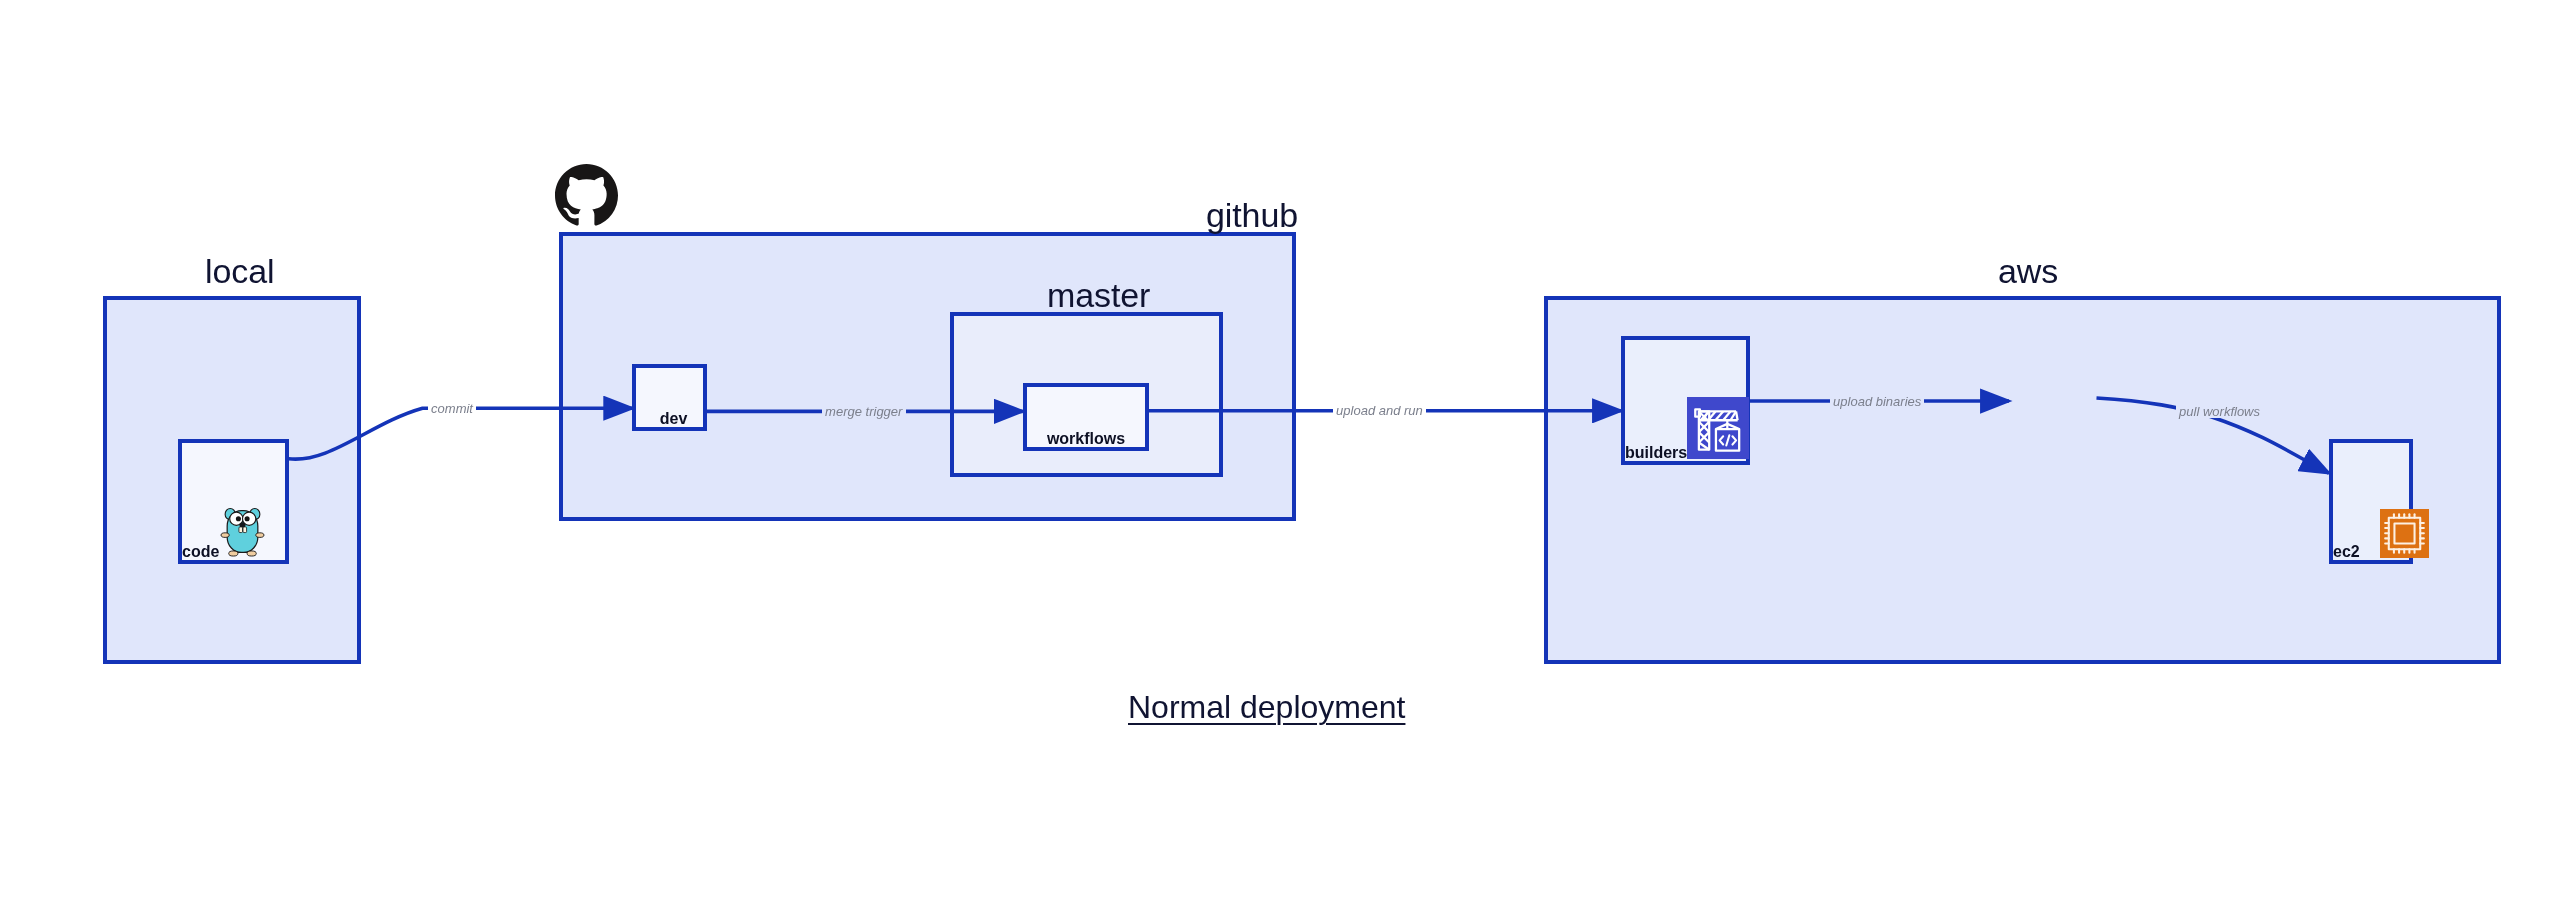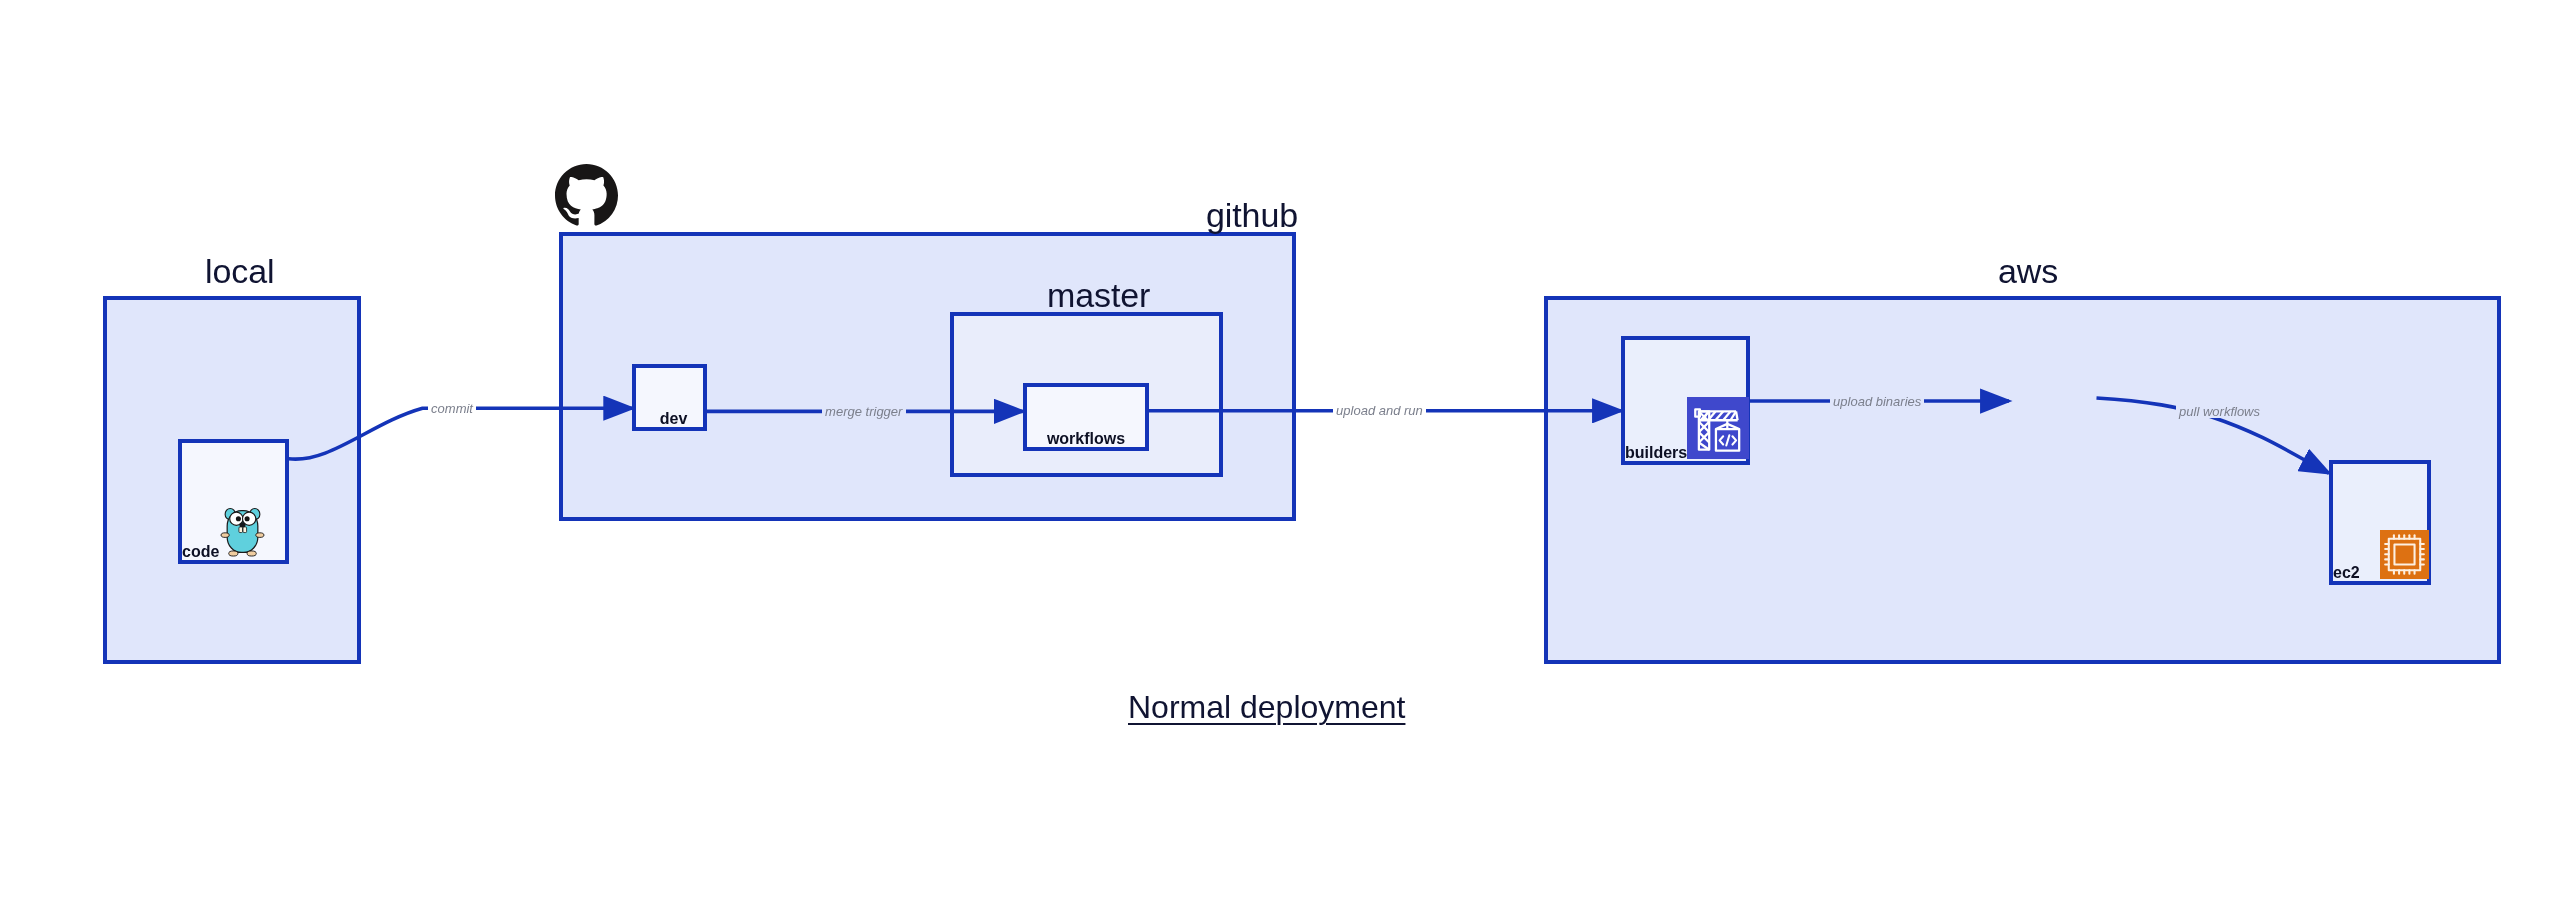--- a/index.html
+++ b/index.html
@@ -200,21 +200,21 @@
         <g fill="none" stroke="#ffffff" stroke-width="4" stroke-linecap="round" stroke-linejoin="round">
           <polyline points="70,76 63,84 70,92"></polyline>
           <polyline points="88,76 95,84 88,92"></polyline>
           <line x1="82" y1="74" x2="76" y2="94"></line>
         </g>
       </svg>
     </span>
   </div>
 
 
-  <div class="node" style="left:2329px; top:460px; width:102px; height:125px;gap:20px;">
+  <div class="node" style="left:2329px; top:439px; width:84px; height:125px;gap:20px;">
     <span class="node-label">ec2</span>
     <span class="node-icon">
       <svg width="49" height="49" viewBox="0 0 95 95">
         <rect x="0" y="0" width="95" height="95" fill="#dd7112"></rect>
         <g fill="none" stroke="#fdf0e2" stroke-width="4" stroke-linejoin="round">
           <rect x="17" y="17" width="61" height="61"></rect>
           <rect x="28" y="28" width="39" height="39"></rect>
         </g>
         <g stroke="#fdf0e2" stroke-width="4" stroke-linecap="round">
           <line x1="27" y1="10" x2="27" y2="17"></line>

